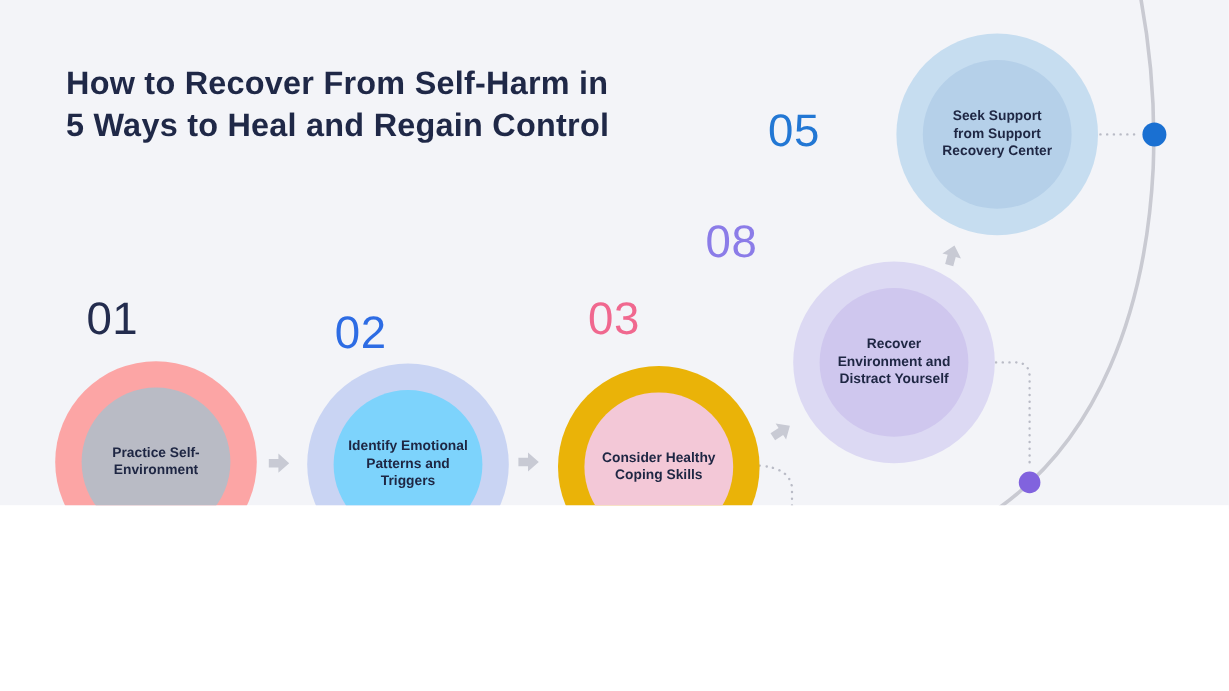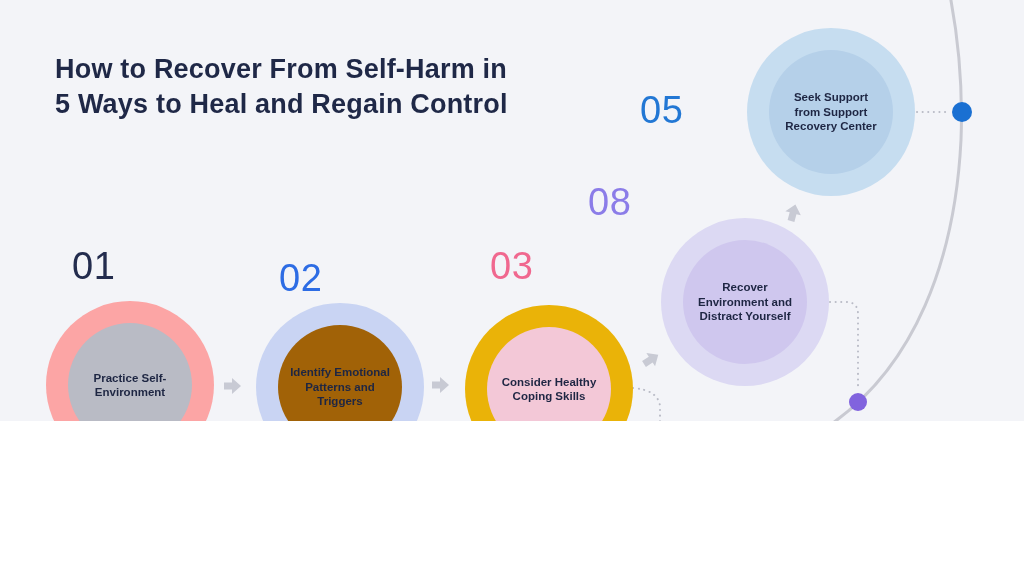--- a/index.html
+++ b/index.html
@@ -122,21 +122,21 @@
     <div class="bubble-inner" style="background: rgb(185, 187, 197);">
       <div class="bubble-label" style="color: rgb(30, 38, 67);">
         <div>Practice Self-</div>
         <div>Environment</div>
       </div>
     </div>
   </div>
 
   <div class="step-num" id="num2" style="color: rgb(45, 108, 228);">02</div>
   <div class="bubble" id="bub2" style="background: rgb(201, 212, 243);">
-    <div class="bubble-inner" style="background: #a16207;">
+    <div class="bubble-inner" style="background: #7dd3fc;">
       <div class="bubble-label" style="color: rgb(30, 38, 67);">
         <div>Identify Emotional</div>
         <div>Patterns and</div>
         <div>Triggers</div>
       </div>
     </div>
   </div>
 
   <div class="step-num" id="num3" style="color: rgb(240, 104, 143);">03</div>
   <div class="bubble" id="bub3" style="background: #eab308;">

